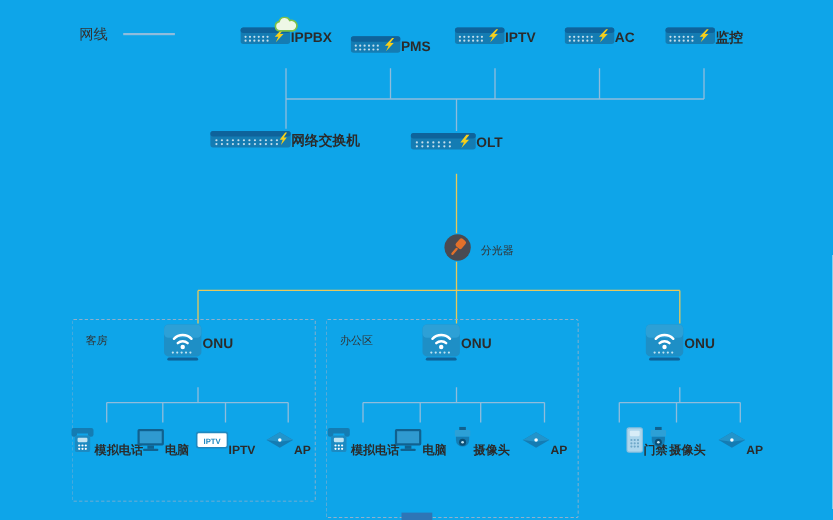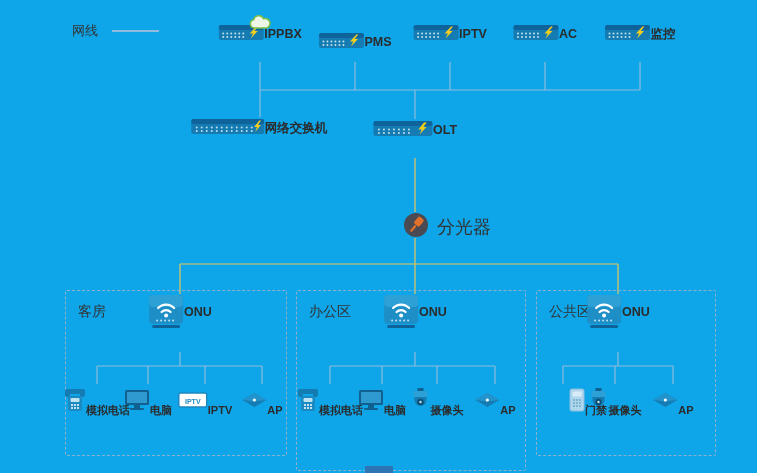--- a/index.html
+++ b/index.html
@@ -11,32 +11,32 @@
   .wire-yellow { stroke:#e8c85a; stroke-width:1.2; fill:none; }
 
   .node { position:absolute; display:flex; flex-direction:row; align-items:center; transform:translateX(-50%); }
   .node .icon { position:relative; display:flex; align-items:center; justify-content:center; }
   .node .lbl { margin-top:4px; font-size:12.5px; font-weight:bold; color:#2b2b2b; white-space:nowrap; line-height:1.1; }
   .dev .icon { height:26px; align-items:center; }
   .dev .lbl { font-size:11px; margin-top:20px; }
   .cloud { position:absolute; right:-8px; top:-9px; }
 
   .zone { position:absolute; border:1px dashed #8fb0cc; border-radius:2px; background:transparent; }
-  .zone-name { position:absolute; left:12px; top:12px; font-size:14px; color:#333; white-space:nowrap; }
+  .zone-name { position:absolute; left:12px; top:12px; font-size:10px; color:#333; white-space:nowrap; }
 
   .legend { position:absolute; left:72px; top:22px; display:flex; flex-direction:column; gap:21px; }
   .legend-row { display:flex; align-items:center; gap:14px; }
   .legend-label { font-size:13px; color:#333; white-space:nowrap; }
   .legend-line { width:47px; height:0; display:inline-block; }
   .ll-net { border-top:2px solid #8fbcdc; }
   .ll-fiber { border-top:2px dotted #e8c85a; }
   .ll-phone { border-top:2px solid #3a3a3a; }
 
   .splitter-node { position:absolute; left:403px; top:212px; display:flex; align-items:center; gap:8px; }
-  .splitter-lbl { font-size:18px; color:#333; white-space:nowrap; }
+  .splitter-lbl { font-size:10px; color:#333; white-space:nowrap; }
 
   .bottom-bar { position:absolute; left:365px; top:466px; width:28px; height:7px; background:#2e75b6; }
 </style>
 </head>
 <body>
 
 <div class="canvas">
 
   <svg class="wires" width="757" height="473">
     <path class="wire-blue" d="M260,62 V90 M355,62 V90 M450,62 V90 M545,62 V90 M640,62 V90 M260,90 H640 M260,90 V117 M415,90 V119"></path>
@@ -256,23 +256,20 @@
         </svg>
     </span>
     <span class="splitter-lbl">分光器</span>
   </div>
 
   <div class="zone" style="left:65px;top:290px;width:222px;height:166px">
     <span class="zone-name">客房</span>
   </div>
   <div class="zone" style="left:296px;top:290px;width:230px;height:181px">
     <span class="zone-name">办公区</span>
-  </div>
-  <div class="zone" style="left:536px;top:290px;width:180px;height:166px">
-    <span class="zone-name">公共区</span>
   </div>
 
   <div class="node" style="left:180px;top:294px">
     <span class="icon">
       <svg width="36" height="34" viewBox="0 0 36 34">
           <rect x="1" y="1" width="34" height="29" rx="4" fill="#1e8fc6"></rect>
           <rect x="1" y="1" width="34" height="12" rx="4" fill="#2da0d6"></rect>
           <path d="M10 14 a11 11 0 0 1 16 0" stroke="#fff" stroke-width="2.2" fill="none" stroke-linecap="round"></path>
           <path d="M13.5 18 a6.5 6.5 0 0 1 9 0" stroke="#fff" stroke-width="2.2" fill="none" stroke-linecap="round"></path>
           <circle cx="18" cy="21.5" r="2" fill="#fff"></circle>

